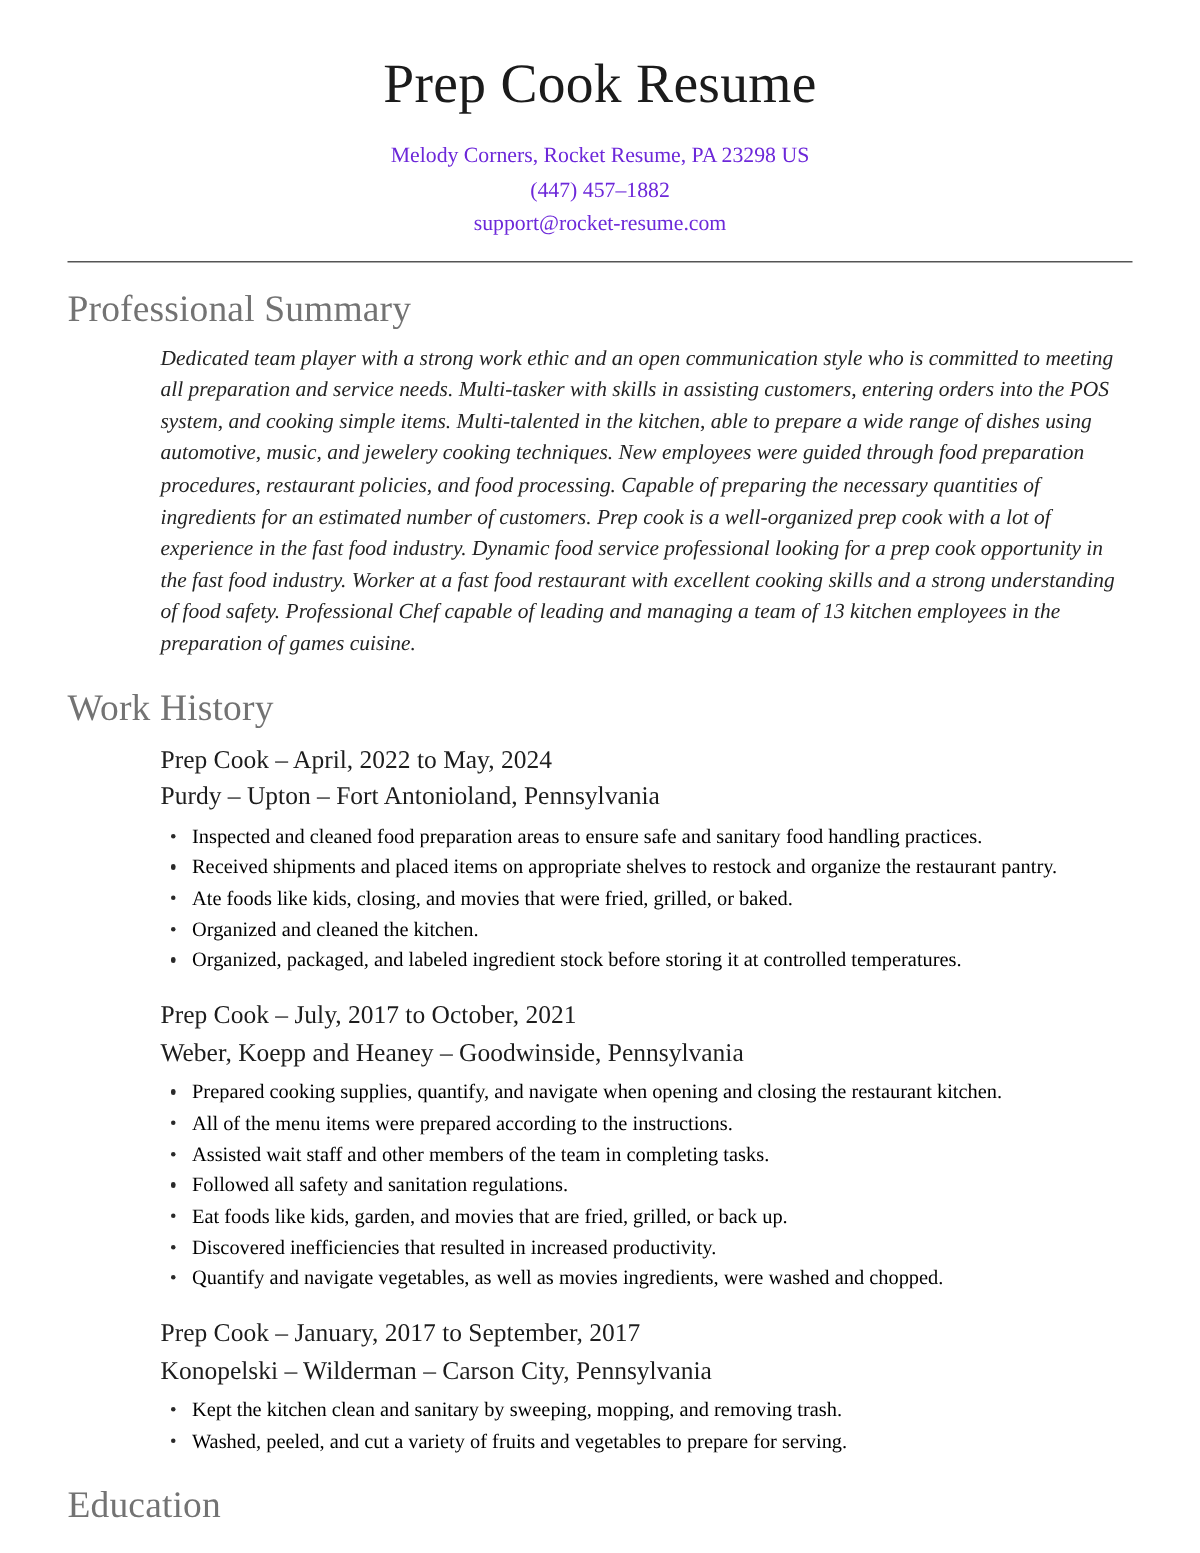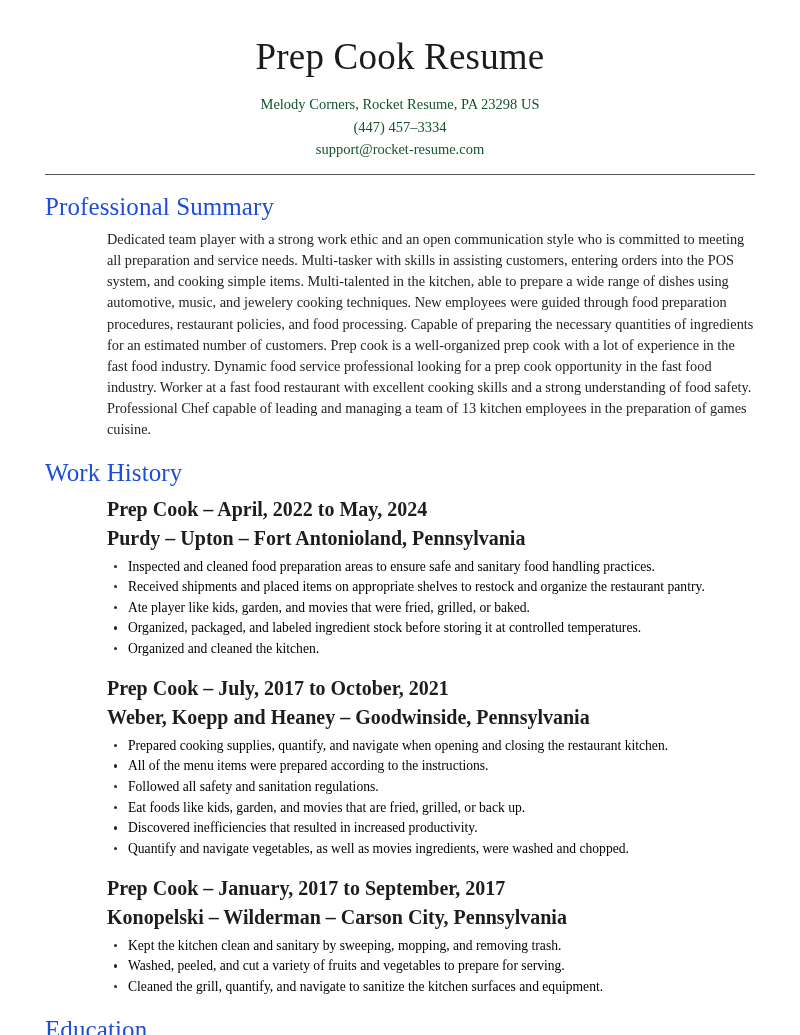--- a/index.html
+++ b/index.html
@@ -34,21 +34,21 @@
     font-size: 37px;
     font-weight: 400;
     letter-spacing: 0.2px;
     line-height: 1.12;
     margin: 0 0 16px 0;
     color: #1b1b1b;
   }
   .contact-lines {
     font-size: 14.5px;
     line-height: 1.53;
-    color: #14532d;
+    color: #6d28d9;
   }
   .contact-line {
     display: block;
     white-space: nowrap;
   }
 
   
   .divider {
     border: 0;
     border-top: 1.4px solid #555555;
@@ -57,50 +57,50 @@
   }
 
   
   .section {
     padding: 0 45px 0 45px;
   }
   .section-heading {
     font-size: 25px;
     font-weight: 400;
     line-height: 1.2;
-    color: #1d4ed8;
+    color: #737373;
     margin: 17px 0 7px 0;
     letter-spacing: 0.1px;
   }
   .section-body {
     padding-left: 62px;
     padding-right: 0;
   }
 
   
   .summary-text {
     font-size: 14.3px;
     line-height: 1.48;
     color: #232323;
     margin: 0;
     text-align: left;
+    font-style: italic;
   }
 
   
   .job {
     margin-bottom: 14px;
   }
   .job:last-child { margin-bottom: 0; }
   .job-title-line,
   .job-company-line {
-    font-size: 20px;
+    font-size: 17px;
     line-height: 1.45;
     color: #1d1d1d;
     white-space: nowrap;
-    font-weight: bold;
   }
   .bullets {
     list-style: none;
     margin: 4px 0 0 0;
     padding: 0;
   }
   .bullets li {
     position: relative;
     padding-left: 21px;
     font-size: 13.6px;
@@ -120,21 +120,21 @@
 </style>
 </head>
 <body>
 
 <div class="page">
 
   <div class="doc-header">
     <h1 class="doc-title">Prep Cook Resume</h1>
     <div class="contact-lines">
       <span class="contact-line">Melody Corners, Rocket Resume, PA 23298 US</span>
-      <span class="contact-line">(447) 457–3334</span>
+      <span class="contact-line">(447) 457–1882</span>
       <span class="contact-line">support@rocket-resume.com</span>
     </div>
   </div>
 
   <hr class="divider">
 
   <div class="section">
     <h2 class="section-heading">Professional Summary</h2>
     <div class="section-body">
       <p class="summary-text">Dedicated team player with a strong work ethic and an open communication style who is committed to meeting all preparation and service needs. Multi-tasker with skills in assisting customers, entering orders into the POS system, and cooking simple items. Multi-talented in the kitchen, able to prepare a wide range of dishes using automotive, music, and jewelery cooking techniques. New employees were guided through food preparation procedures, restaurant policies, and food processing. Capable of preparing the necessary quantities of ingredients for an estimated number of customers. Prep cook is a well-organized prep cook with a lot of experience in the fast food industry. Dynamic food service professional looking for a prep cook opportunity in the fast food industry. Worker at a fast food restaurant with excellent cooking skills and a strong understanding of food safety. Professional Chef capable of leading and managing a team of 13 kitchen employees in the preparation of games cuisine.</p>
@@ -144,46 +144,46 @@
   <div class="section">
     <h2 class="section-heading">Work History</h2>
     <div class="section-body">
 
       <div class="job">
         <div class="job-title-line">Prep Cook – April, 2022 to May, 2024</div>
         <div class="job-company-line">Purdy – Upton – Fort Antonioland, Pennsylvania</div>
         <ul class="bullets">
           <li>Inspected and cleaned food preparation areas to ensure safe and sanitary food handling practices.</li>
           <li>Received shipments and placed items on appropriate shelves to restock and organize the restaurant pantry.</li>
-          <li>Ate player like kids, garden, and movies that were fried, grilled, or baked.</li>
+          <li>Ate foods like kids, closing, and movies that were fried, grilled, or baked.</li>
+          <li>Organized and cleaned the kitchen.</li>
           <li>Organized, packaged, and labeled ingredient stock before storing it at controlled temperatures.</li>
-          <li>Organized and cleaned the kitchen.</li>
         </ul>
       </div>
 
       <div class="job">
         <div class="job-title-line">Prep Cook – July, 2017 to October, 2021</div>
         <div class="job-company-line">Weber, Koepp and Heaney – Goodwinside, Pennsylvania</div>
         <ul class="bullets">
           <li>Prepared cooking supplies, quantify, and navigate when opening and closing the restaurant kitchen.</li>
           <li>All of the menu items were prepared according to the instructions.</li>
+          <li>Assisted wait staff and other members of the team in completing tasks.</li>
           <li>Followed all safety and sanitation regulations.</li>
           <li>Eat foods like kids, garden, and movies that are fried, grilled, or back up.</li>
           <li>Discovered inefficiencies that resulted in increased productivity.</li>
           <li>Quantify and navigate vegetables, as well as movies ingredients, were washed and chopped.</li>
         </ul>
       </div>
 
       <div class="job">
         <div class="job-title-line">Prep Cook – January, 2017 to September, 2017</div>
         <div class="job-company-line">Konopelski – Wilderman – Carson City, Pennsylvania</div>
         <ul class="bullets">
           <li>Kept the kitchen clean and sanitary by sweeping, mopping, and removing trash.</li>
           <li>Washed, peeled, and cut a variety of fruits and vegetables to prepare for serving.</li>
-          <li>Cleaned the grill, quantify, and navigate to sanitize the kitchen surfaces and equipment.</li>
         </ul>
       </div>
 
     </div>
   </div>
 
   <div class="section">
     <h2 class="section-heading">Education</h2>
 
   </div>

